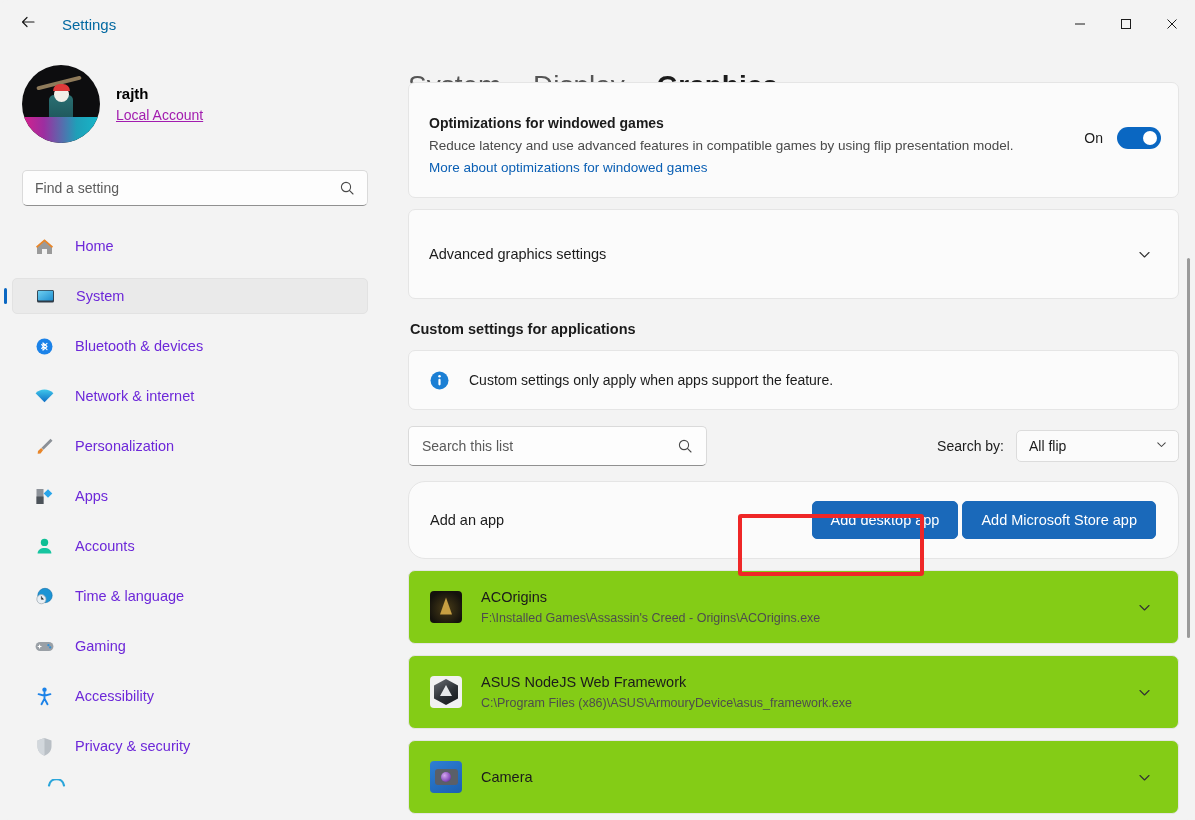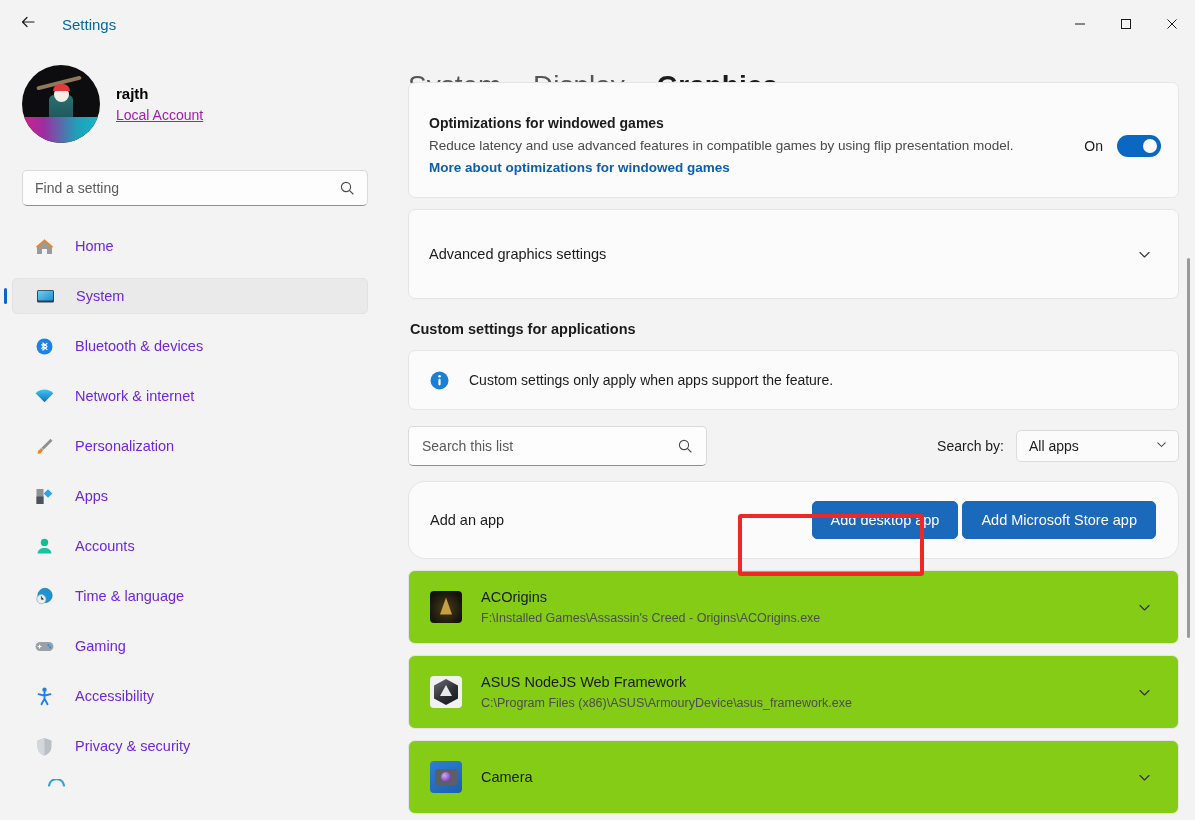--- a/index.html
+++ b/index.html
@@ -254,28 +254,28 @@
   }
   .opt-desc {
     font-size: 13.5px;
     color: #4a4a4a;
     line-height: 22px;
     max-width: 608px;
     margin-top: 2px;
   }
   .opt-link {
     color: #0a5fb4;
-    font-weight: bold;
+    font-weight: normal;
     text-decoration: none;
     cursor: pointer;
   }
   .toggle-wrap {
     display: flex;
     align-items: center;
-    margin-top: 38px;
+    margin-top: 30px;
     margin-left: 14px;
   }
   .toggle-label {
     font-size: 14px;
     color: #1b1b1b;
     margin-right: 14px;
   }
   .toggle {
     width: 44px; height: 22px;
     background: #0a67c2;
@@ -790,21 +790,21 @@
           <span class="s-ic">
             <svg width="16" height="16" viewBox="0 0 16 16" fill="none">
               <circle cx="7" cy="7" r="4.6" stroke="#4a4a4a" stroke-width="1.1"></circle>
               <path d="M10.4 10.4L14 14" stroke="#4a4a4a" stroke-width="1.1" stroke-linecap="round"></path>
             </svg>
           </span>
         </div>
         <div class="filter-right">
           <span class="filter-label">Search by:</span>
           <div class="combo">
-            <span class="combo-val">All apps</span>
+            <span class="combo-val">All flip</span>
             <span>
               <svg width="13" height="13" viewBox="0 0 13 13" fill="none">
                 <path d="M2.8 4.8L6.5 8.5l3.7-3.7" stroke="#444" stroke-width="1.05" stroke-linecap="round" stroke-linejoin="round"></path>
               </svg>
             </span>
           </div>
         </div>
       </div>
 
       <div class="addapp-card">

